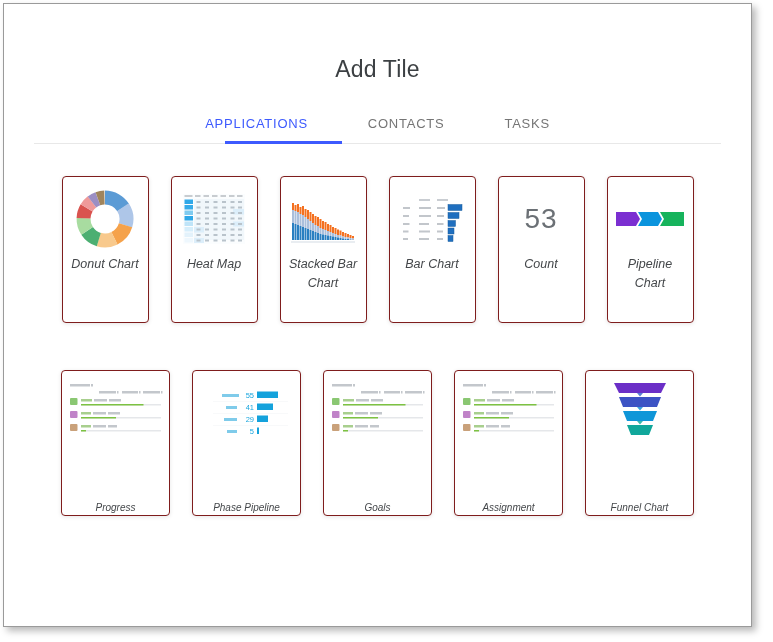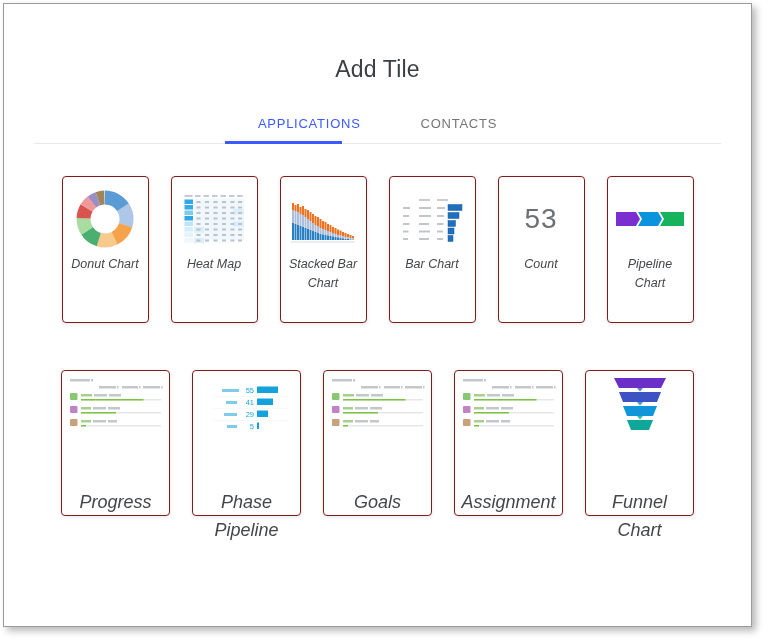--- a/index.html
+++ b/index.html
@@ -120,41 +120,42 @@
   .tile-label {
     font-size: 12.5px;
     color: #44474a;
     text-align: center;
     line-height: 1.55;
     padding: 0 5px;
     width: 100%;
     box-sizing: border-box;
     font-style: italic;
   }
-  .row2 .tile-label { font-size: 18px; margin-top: 16px; }
+  .row2 .tile-label { font-size: 10px; margin-top: 16px; }
 
   .count-num {
     font-size: 28px;
     color: #6b7075;
     font-weight: 400;
     letter-spacing: 1px;
   }
   .row1 .thumb.count-thumb { align-items: center; }
 </style>
 </head>
 <body>
 
 <div class="page-frame">
 
   <div class="dialog-title">Add Tile</div>
 
   <div class="tabs-bar">
     <div class="tabs-row">
       <button class="tab active">APPLICATIONS</button>
       <button class="tab">CONTACTS</button>
+      <button class="tab">TASKS</button>
     </div>
     <div class="tabs-underline-track"></div>
     <div class="tab-indicator"></div>
   </div>
 
   <div class="grid row1">
 
     <div class="tile">
       <div class="thumb">
         <svg width="58" height="58" viewBox="0 0 100 100">

